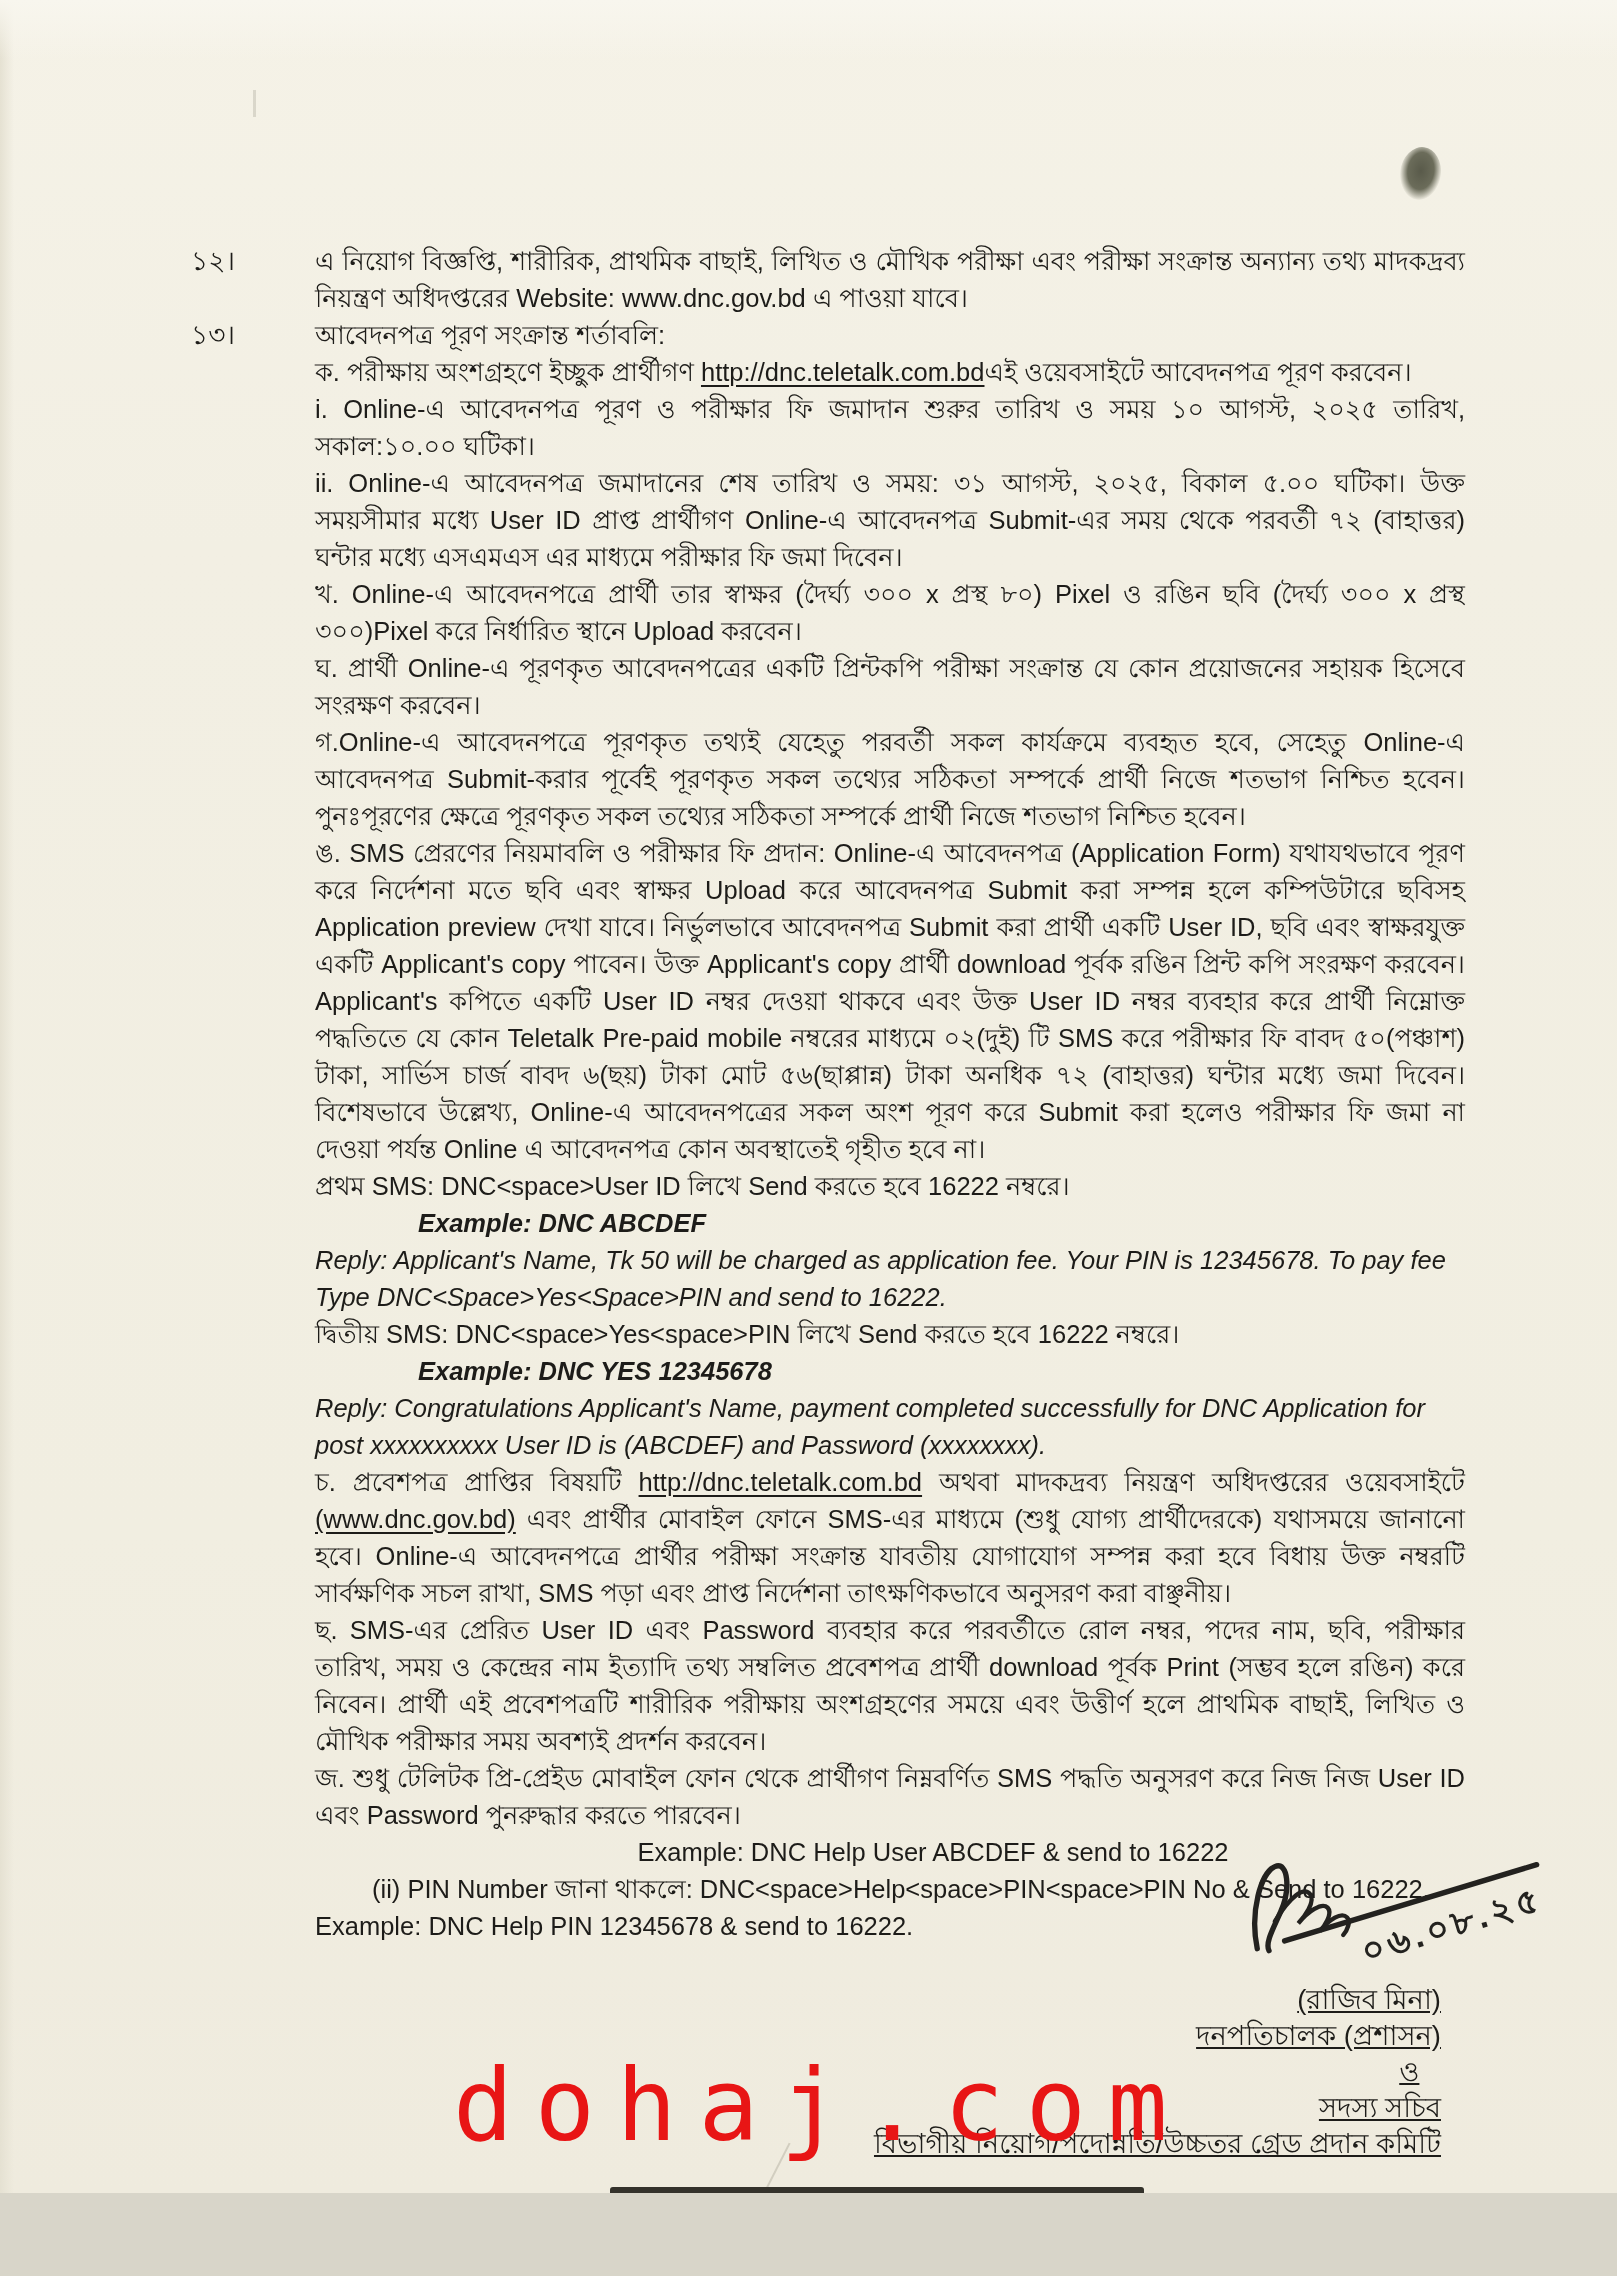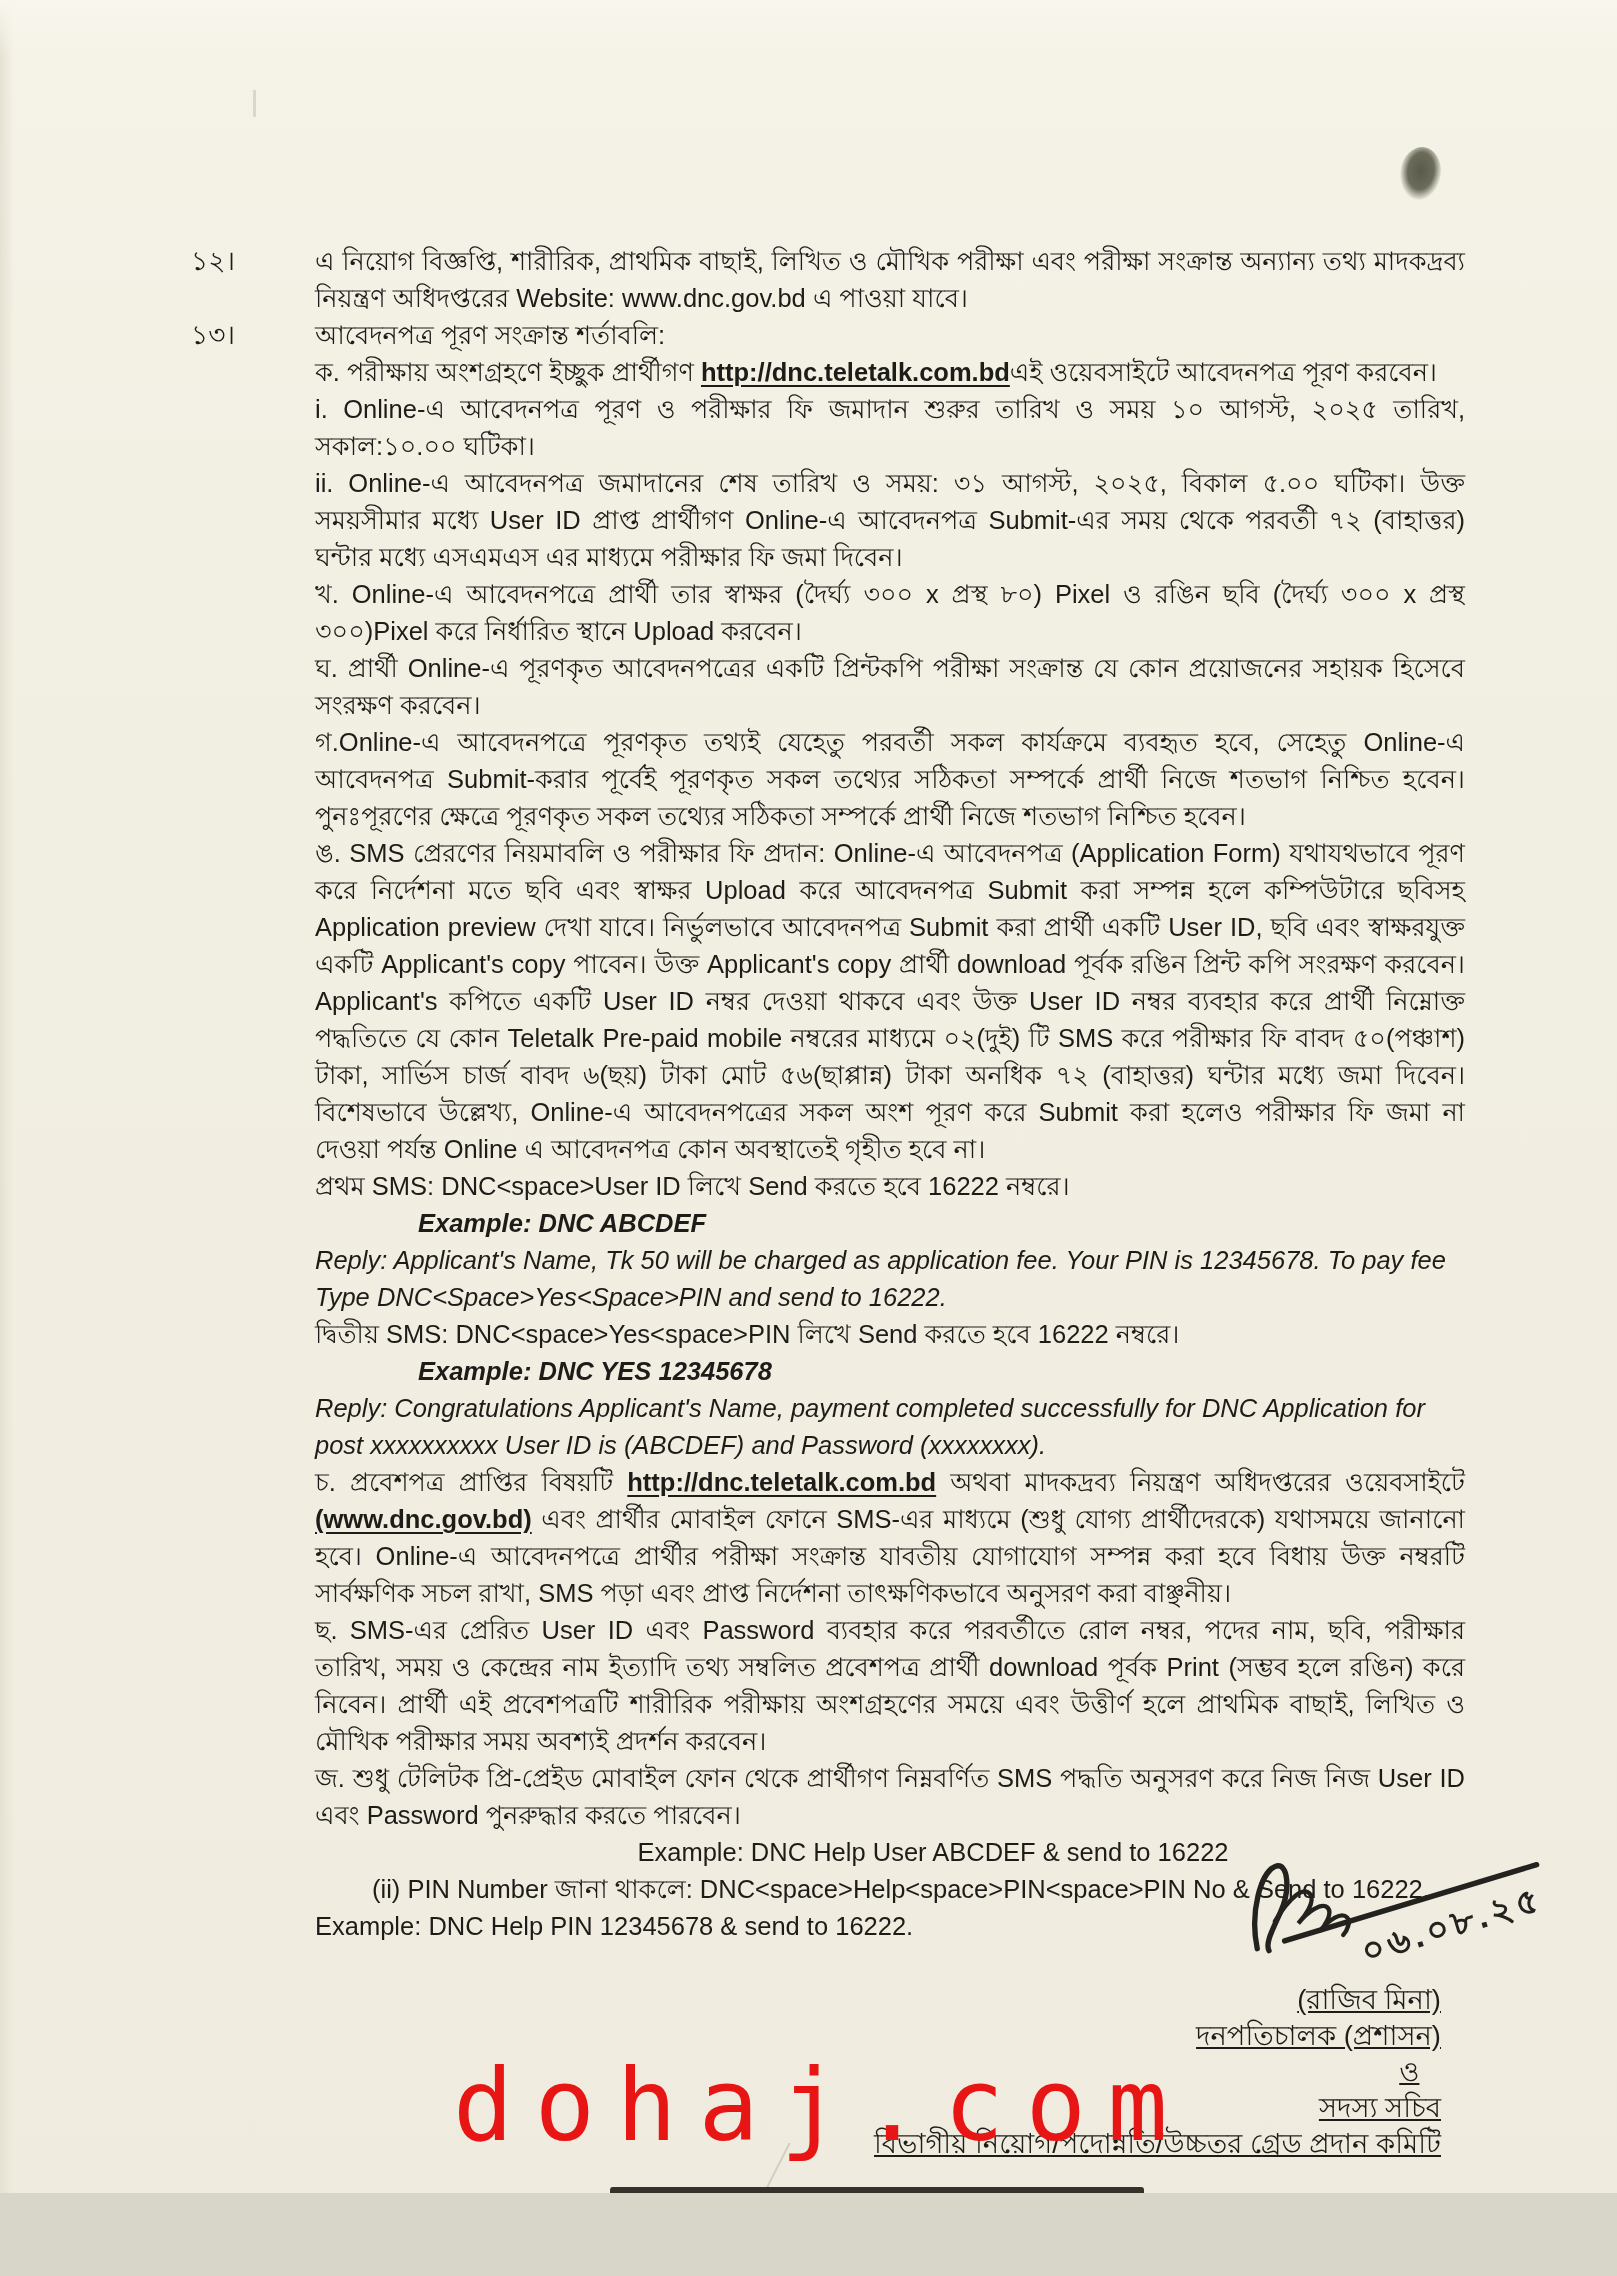--- a/index.html
+++ b/index.html
@@ -24,21 +24,21 @@
     border-radius:2.9px 2.9px 0 0;filter:blur(0.5px);}
   
   .content{position:absolute;left:191px;top:243px;width:1274px;font-size:25.5px;line-height:37px;}
   .item{display:flex;}
   .item .num{width:124px;flex:none;font-size:26.5px;}
   .item .body{flex:1;text-align:justify;}
   .clauses{margin-left:124px;}
   .clause{text-align:justify;}
   .clause.left{text-align:left;}
   .seg-n{}
-  .seg-link{font-weight:700;text-decoration:underline;text-underline-offset:3.9px;}
+  .seg-link{font-weight:400;text-decoration:underline;text-underline-offset:3.9px;}
   .seg-i{font-style:italic;}
   .seg-bi{font-style:italic;font-weight:700;}
   
   .sig-wrap{position:absolute;left:1243px;top:1851px;width:323px;height:137px;}
   .sig-date{position:absolute;left:116px;top:47px;font-size:35px;font-weight:700;color:#23221f;
     transform:rotate(-17deg);letter-spacing:3.9px;white-space:nowrap;}
   .sig-block{position:absolute;top:1982px;right:176px;text-align:right;font-size:27.4px;line-height:36px;white-space:nowrap;text-decoration:underline;}
   .sig-block .conj{padding-right:21.6px;}
   
   .watermark{position:absolute;left:453px;top:2047px;z-index:5;

